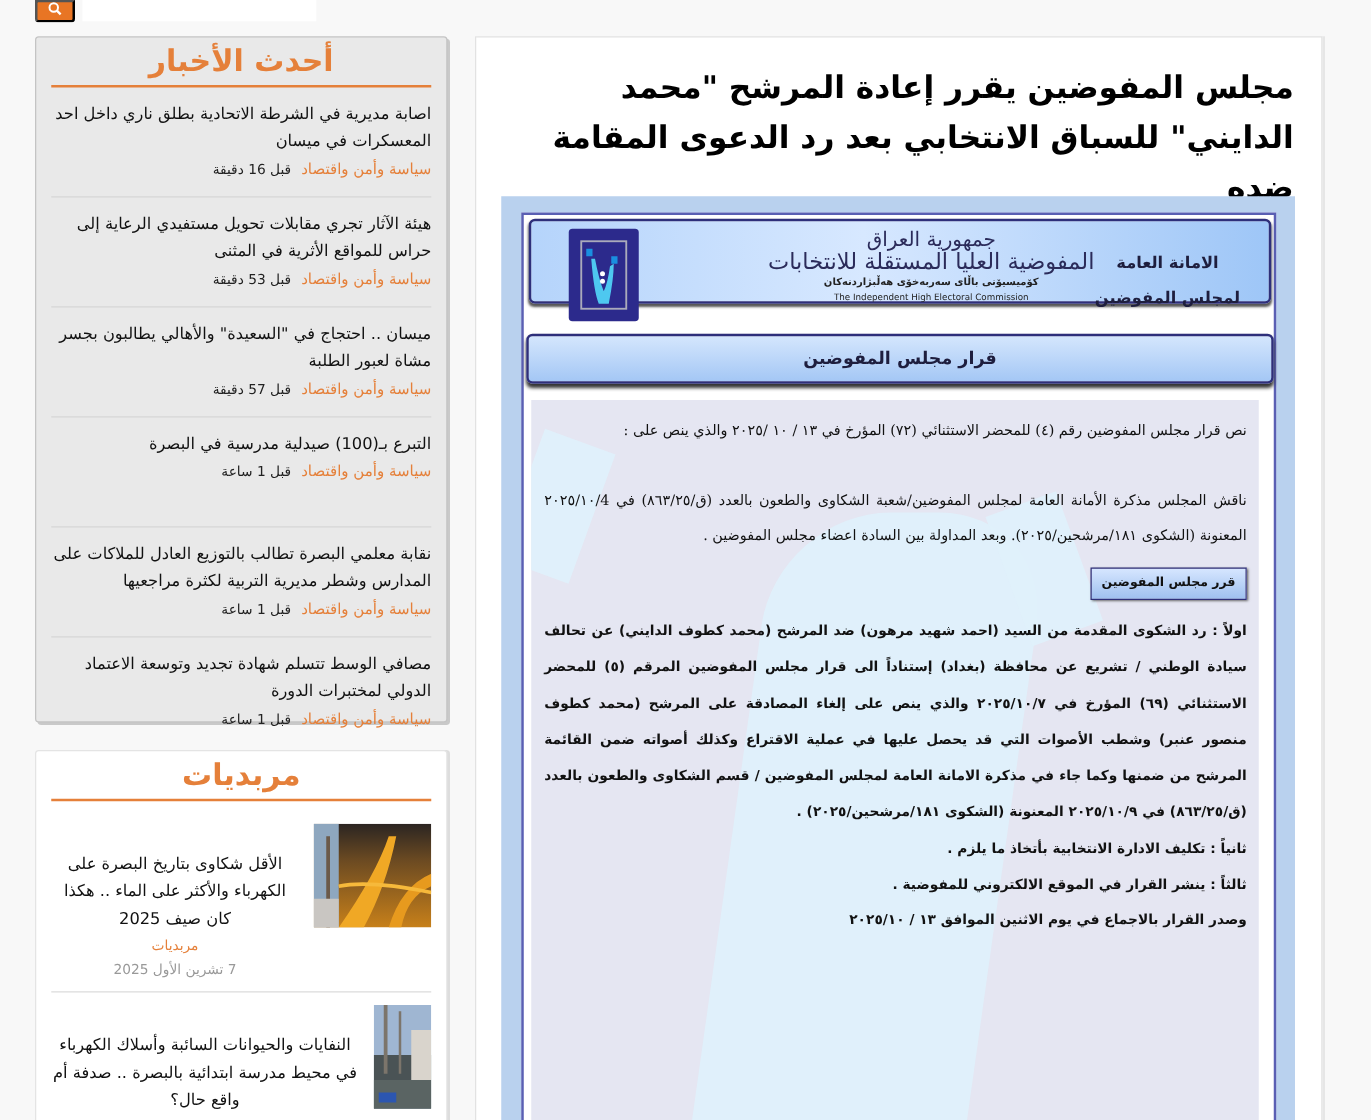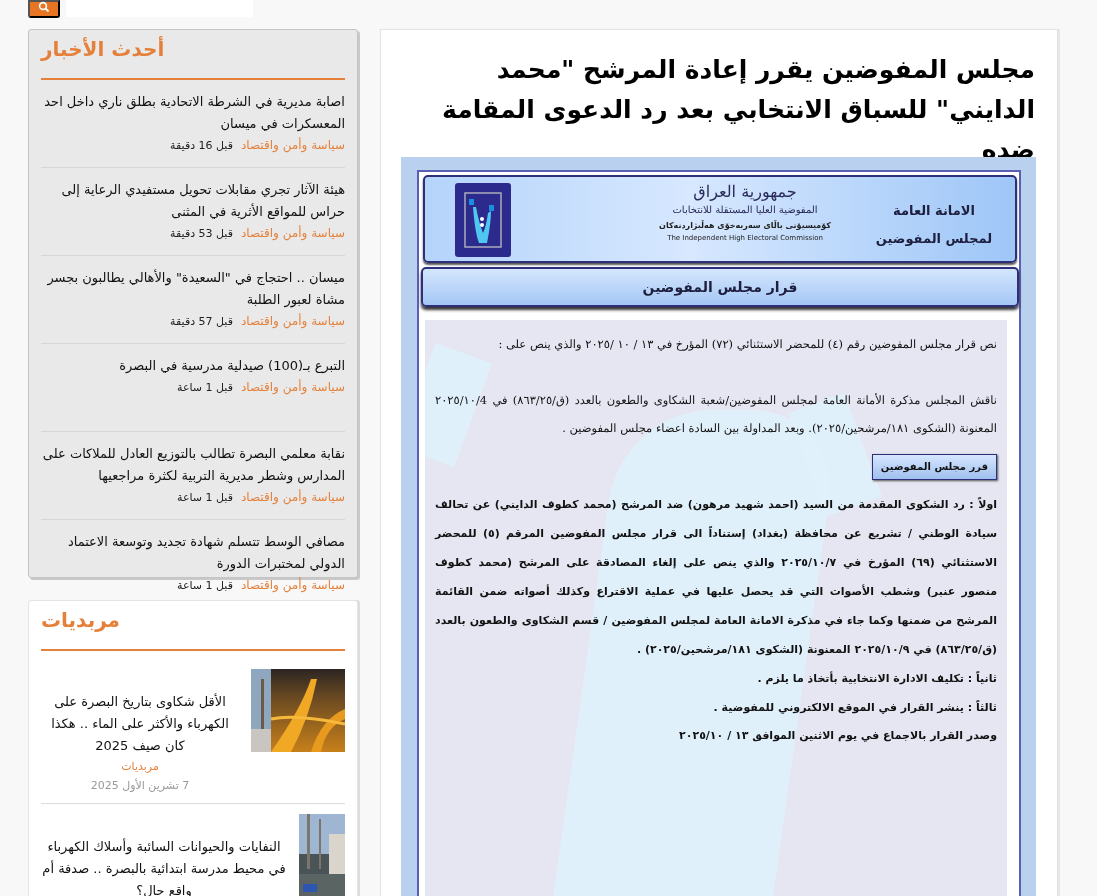--- a/index.html
+++ b/index.html
@@ -36,27 +36,27 @@
     box-shadow: 2px 2px 0 #c9c9c9;
   }
   .marb {
     top: 600px; height: 310px;
     background: #fff;
     border: 1px solid #e4e4e4;
     box-shadow: 2px 0 0 #ddd;
   }
   .widget-title {
     margin: 6px 12px 0 12px;
-    padding-bottom: 16px;
+    padding-bottom: 6px;
     border-bottom: 2px solid #e5803a;
     color: #e5803a;
-    font-size: 20px;
+    font-size: 24px;
     font-weight: bold;
     line-height: 26px;
-    text-align: left;
+    text-align: center;
   }
   .news-list { list-style: none; margin: 0 12px; }
   .news-item {
     border-bottom: 1px solid #d6d6d6;
     padding: 11px 0 12px 0;
   }
   .news-item:last-child { border-bottom: none; }
   .news-title {
     display: block;
     font-size: 13px; line-height: 22px;
@@ -101,36 +101,36 @@
     position: absolute; left: 20px; top: 127px; width: 635px; height: 760px;
     background: #b9d1ee;
     direction: rtl;
     overflow: hidden;
   }
   .doc-frame {
     position: absolute; left: 16px; top: 13px; width: 604px; height: 760px;
     border: 2px solid #5a5fb3; background: #fff;
   }
   .doc-header {
-    position: absolute; left: 4px; top: 3px; width: 594px; height: 88px;
+    position: absolute; left: 4px; top: 3px; width: 594px; height: 68px;
     background: linear-gradient(90deg, #b5d4fb 0%, #d7e8ff 45%, #9ec6f7 100%);
     border: 2px solid #2e2f7a; border-radius: 5px;
     box-shadow: 0 2px 2px #555;
     padding-left: 21px;
   }
   .doc-logo {
     position: absolute; left: 30px; top: 6px; width: 56px; height: 74px;
     background: #2c2a8c; border-radius: 3px;
   }
   .doc-center {
     position: absolute; left: 170px; top: 6px; width: 300px; text-align: center;
     color: #2b2b5a;
   }
   .doc-c1 { font-family: "DejaVu Serif", serif; font-size: 16px; line-height: 18px; }
-  .doc-c2 { font-family: "DejaVu Serif", serif; font-size: 10px; line-height: 18px; }
+  .doc-c2 { font-family: "DejaVu Serif", serif; font-size: 18px; line-height: 18px; }
   .doc-c3 { font-size: 8px; font-weight: bold; line-height: 14px; color: #222; }
   .doc-c4 { font-size: 7px; line-height: 11px; color: #222; direction: ltr; }
   .doc-right {
     position: absolute; right: 16px; top: 20px; width: 130px; text-align: center;
     font-size: 13px; font-weight: bold; line-height: 28px; color: #1e1e3e;
   }
   .doc-banner {
     position: absolute; left: 2px; top: 95px; width: 598px; height: 40px;
     background: linear-gradient(180deg, #d4e6fd 0%, #a4c7f5 100%);
     border: 2px solid #2e2f7a; border-radius: 5px;

